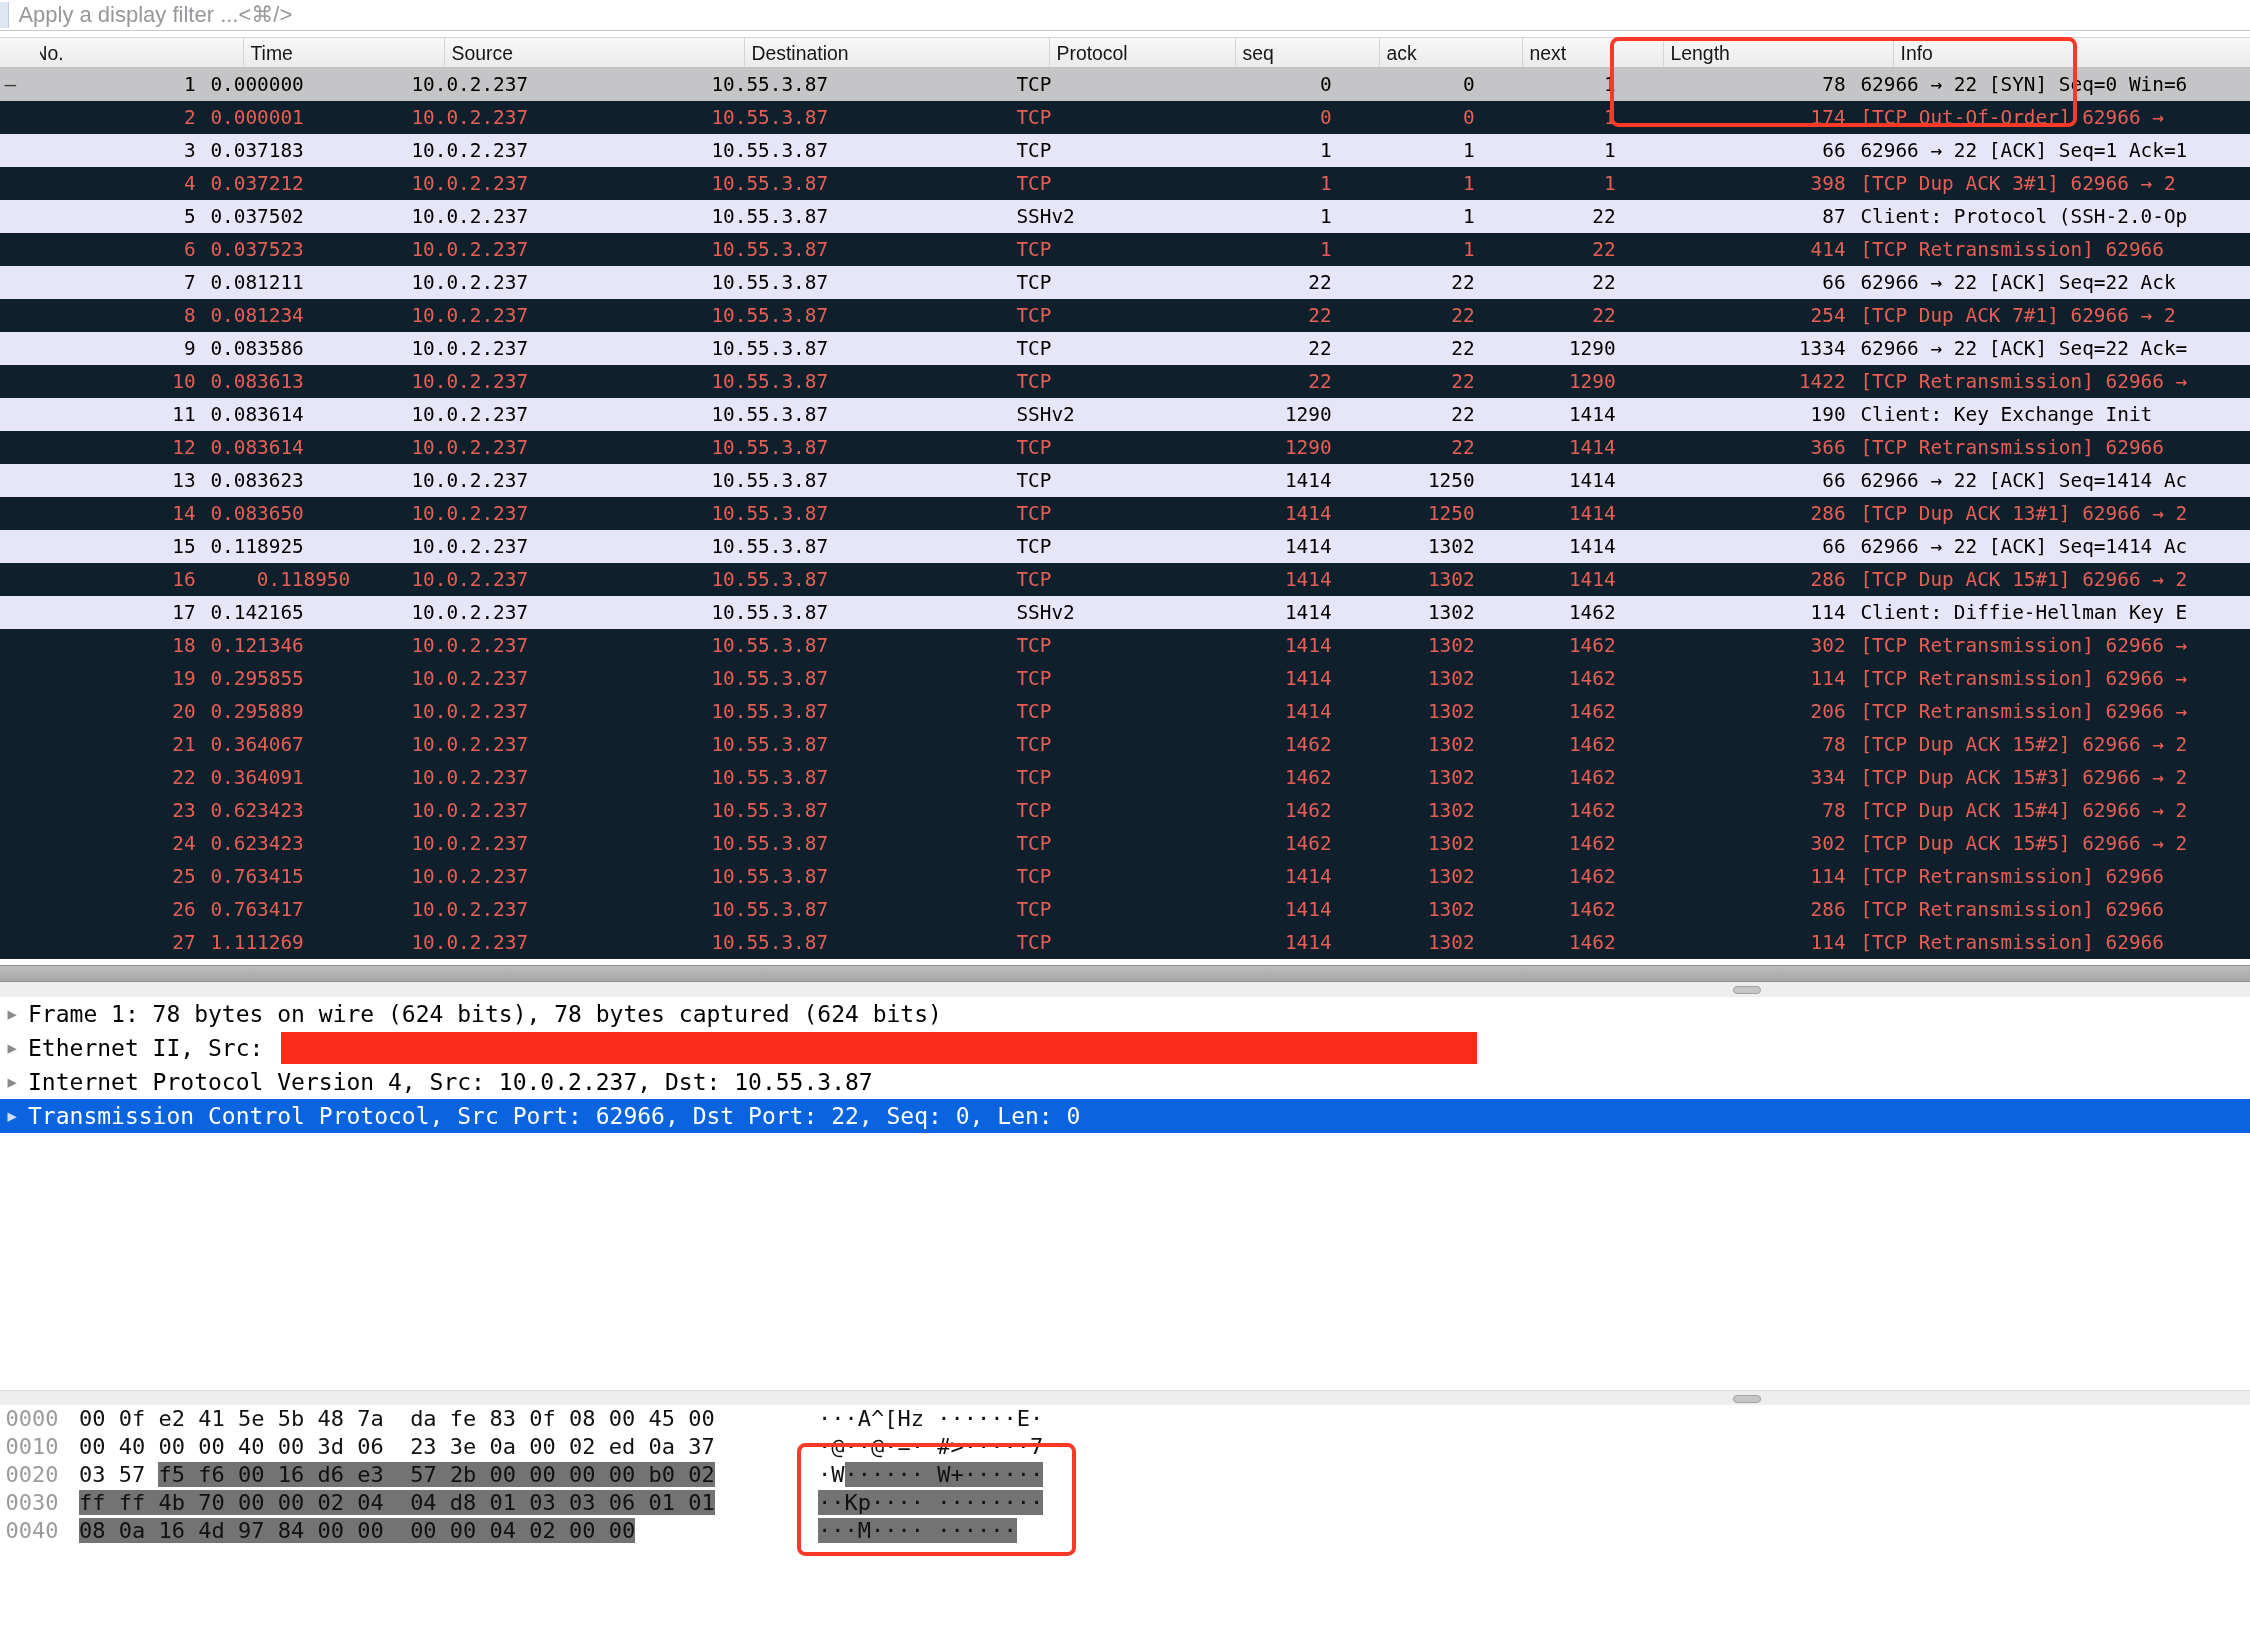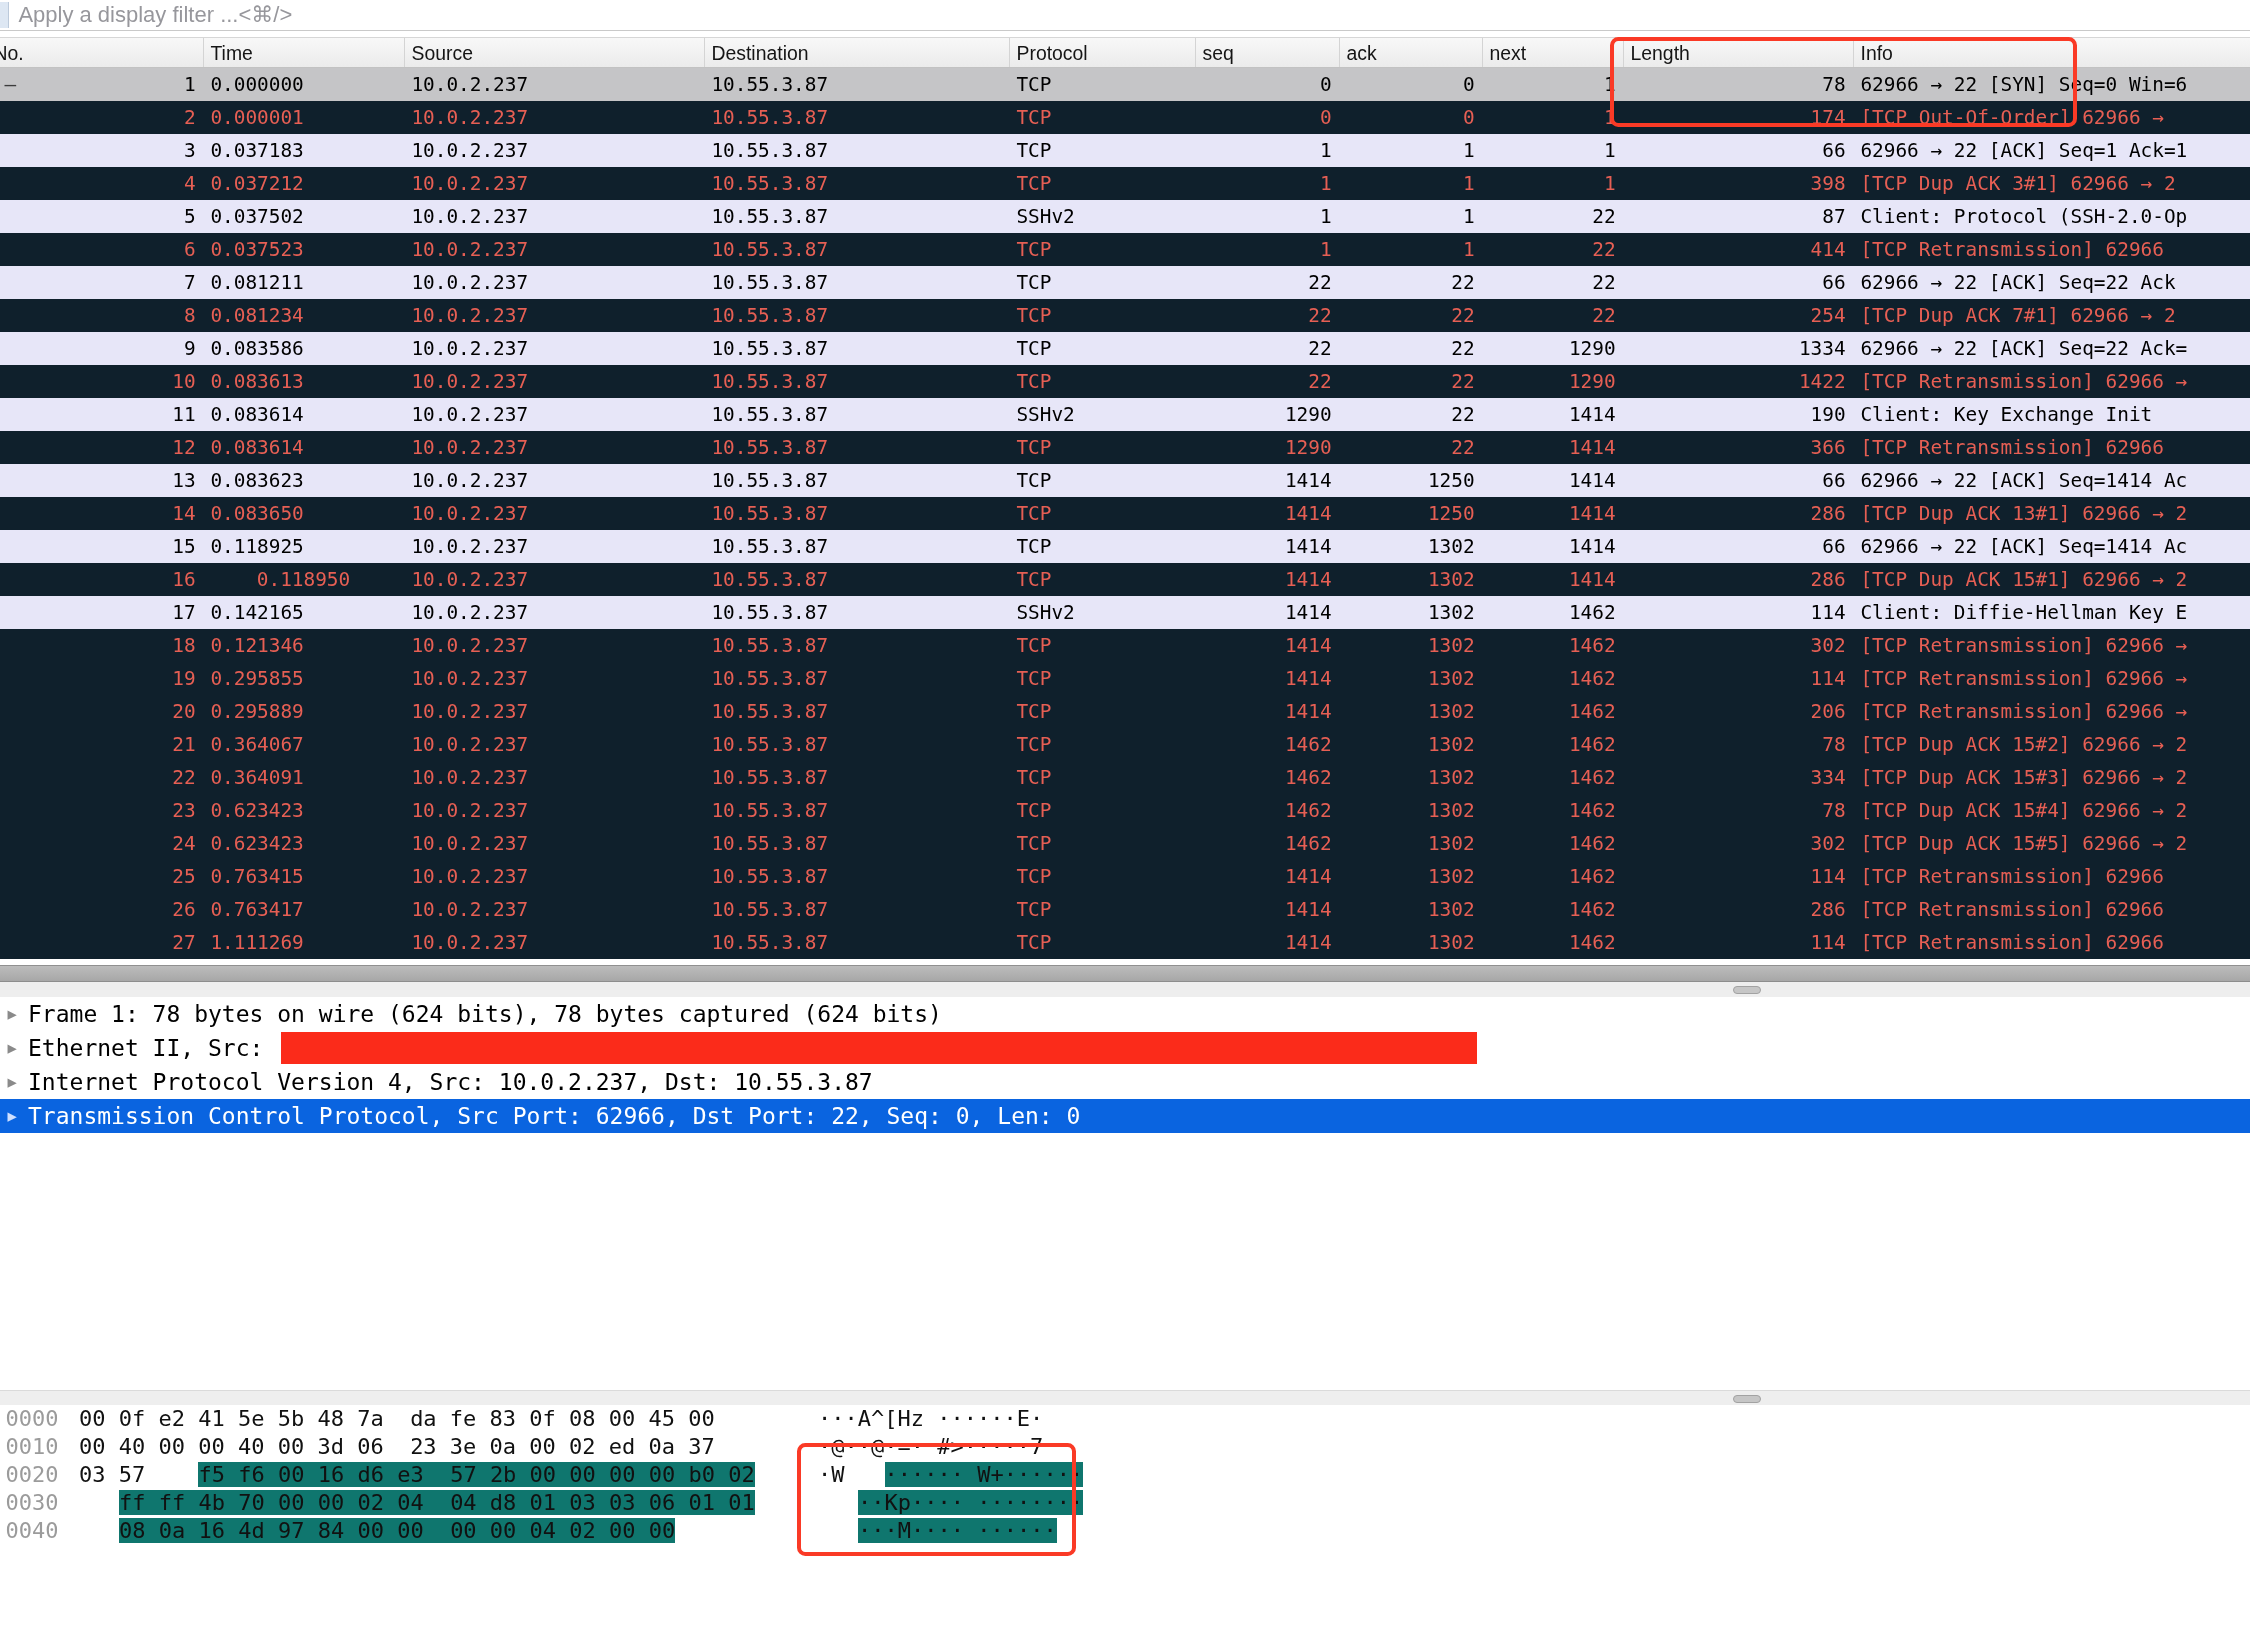--- a/index.html
+++ b/index.html
@@ -24,21 +24,21 @@
     font-family:"Liberation Sans", sans-serif; font-size:22px; color:#6d28d9;
   }
   .filter-input::placeholder { color:#97979c; }
 
   
   .plist { position:absolute; top:37px; left:0; width:2250px; }
   .plist-header {
     display:flex; height:31px;
     background:linear-gradient(#f8f8f8,#ebebeb);
     border-top:0.9px solid #d6d6d6; border-bottom:0.9px solid #c2c2c2;
-    font-size:19.4px; color:#151515;
+    font-size:19.4px; color:#151515;padding-left:40px;
   }
   .hcell {
     flex:0 0 auto; padding-left:6.5px; line-height:30px;
     border-left:0.9px solid #d4d4d4; overflow:hidden; white-space:nowrap;
   }
   .hcell:first-child { border-left:none; }
   .prow {
     position:relative; display:flex; height:33px; overflow:hidden;
     font-family:"DejaVu Sans Mono", monospace; font-size:19.4px; line-height:33px;
     white-space:nowrap;
@@ -87,21 +87,21 @@
 
   
   .hexpane { position:absolute; left:0; top:1405px; width:2250px; }
   .hexrow {
     position:relative; height:28px; line-height:28px;
     font-family:"DejaVu Sans Mono", monospace; font-size:22px; white-space:pre;
   }
   .hexrow .off   { position:absolute; left:5.5px;  color:#9b9b9b; }
   .hexrow .bytes { position:absolute; left:79px; color:#111111; }
   .hexrow .asc   { position:absolute; left:818px; color:#111111; }
-  .selhl { background:#0f766e;margin-left:40px; }
+  .selhl { background:#737373; }
 
   
   .anno {
     position:absolute; border:4.6px solid #fa3a26; border-radius:8.3px;
     pointer-events:none; z-index:40; background:transparent;
   }
   .anno1 { left:1610px; top:37px;  width:467px; height:90px; }
   .anno2 { left:797px; top:1443px; width:279px; height:113px; }
 </style>
 </head>

